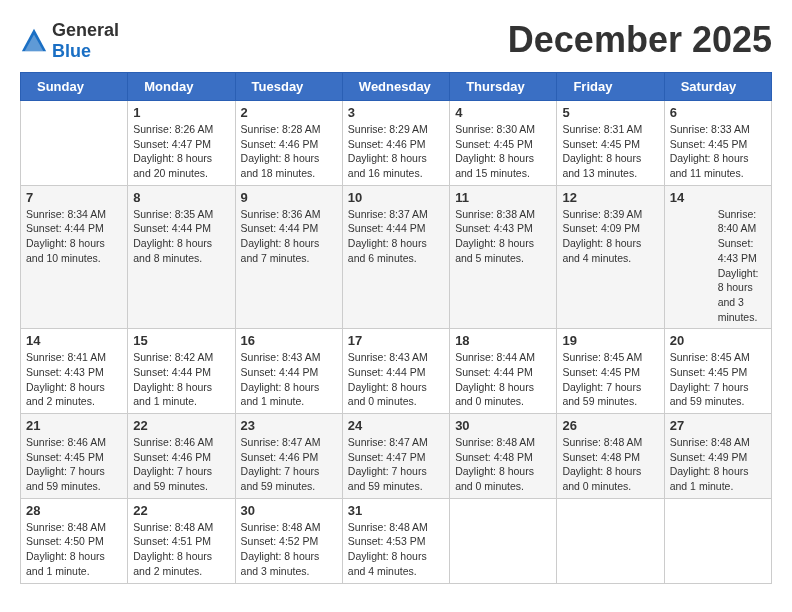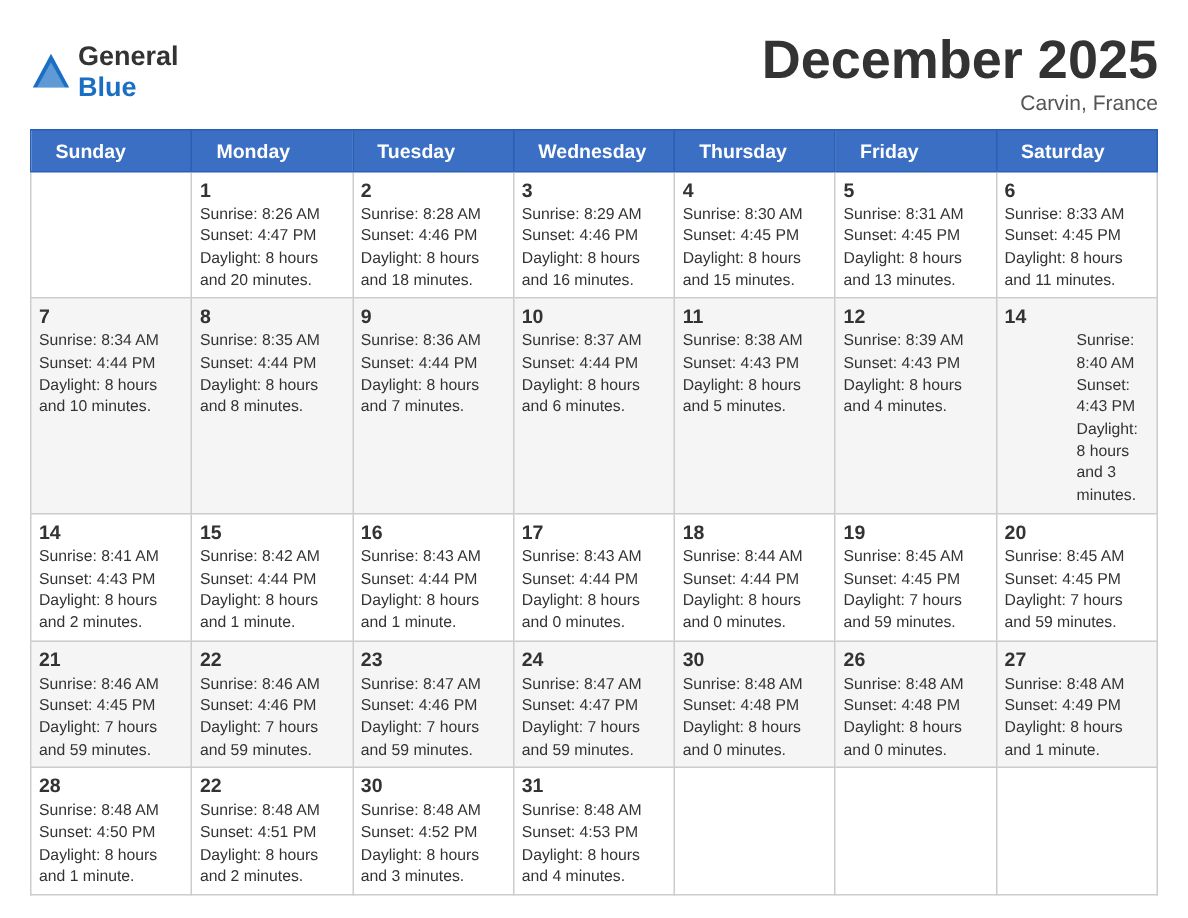--- a/index.html
+++ b/index.html
@@ -6,21 +6,21 @@
     body {
       font-family: Arial, sans-serif;
       background: #fff;
       width: 792px;
       min-height: 612px;
       padding: 20px;
     }
     .header {
       display: flex;
       justify-content: space-between;
-      align-items: center;
+      align-items: flex-start;
       margin-bottom: 10px;
     }
     .logo {
       display: flex;
       align-items: center;
       gap: 4px;
     }
     .logo-text-general {
       font-size: 18px;
       font-weight: bold;
@@ -97,21 +97,20 @@
       <polygon points="15,2 28,26 2,26" fill="#1a6fc4"></polygon>
       <polygon points="15,8 25,26 5,26" fill="#fff" opacity="0.3"></polygon>
     </svg>
     <div>
       <span class="logo-text-general">General</span><br>
       <span class="logo-text-blue">Blue</span>
     </div>
   </div>
   <div class="title-block">
     <div class="month-title">December 2025</div>
-    <div class="location">Carvin, France</div>
   </div>
 </div>
 
 <table>
   <thead>
     <tr>
     <th>Sunday</th>
         <th>Monday</th>
         <th>Tuesday</th>
         <th>Wednesday</th>
@@ -187,21 +186,21 @@
         </td>
         <td>
           <span class="day-number">11</span>
           <div class="day-info" style="white-space: pre-line;">Sunrise: 8:38 AM
 Sunset: 4:43 PM
 Daylight: 8 hours and 5 minutes.</div>
         </td>
         <td>
           <span class="day-number">12</span>
           <div class="day-info" style="white-space: pre-line;">Sunrise: 8:39 AM
-Sunset: 4:43 PM
+Sunset: 4:09 PM
 Daylight: 8 hours and 4 minutes.</div>
         </td>
         <td>
           <span class="day-number">14</span>
           <div class="day-info" style="white-space: pre-line; margin-left: 48px;">Sunrise: 8:40 AM
 Sunset: 4:43 PM
 Daylight: 8 hours and 3 minutes.</div>
         </td>
       </tr>
       <tr>

